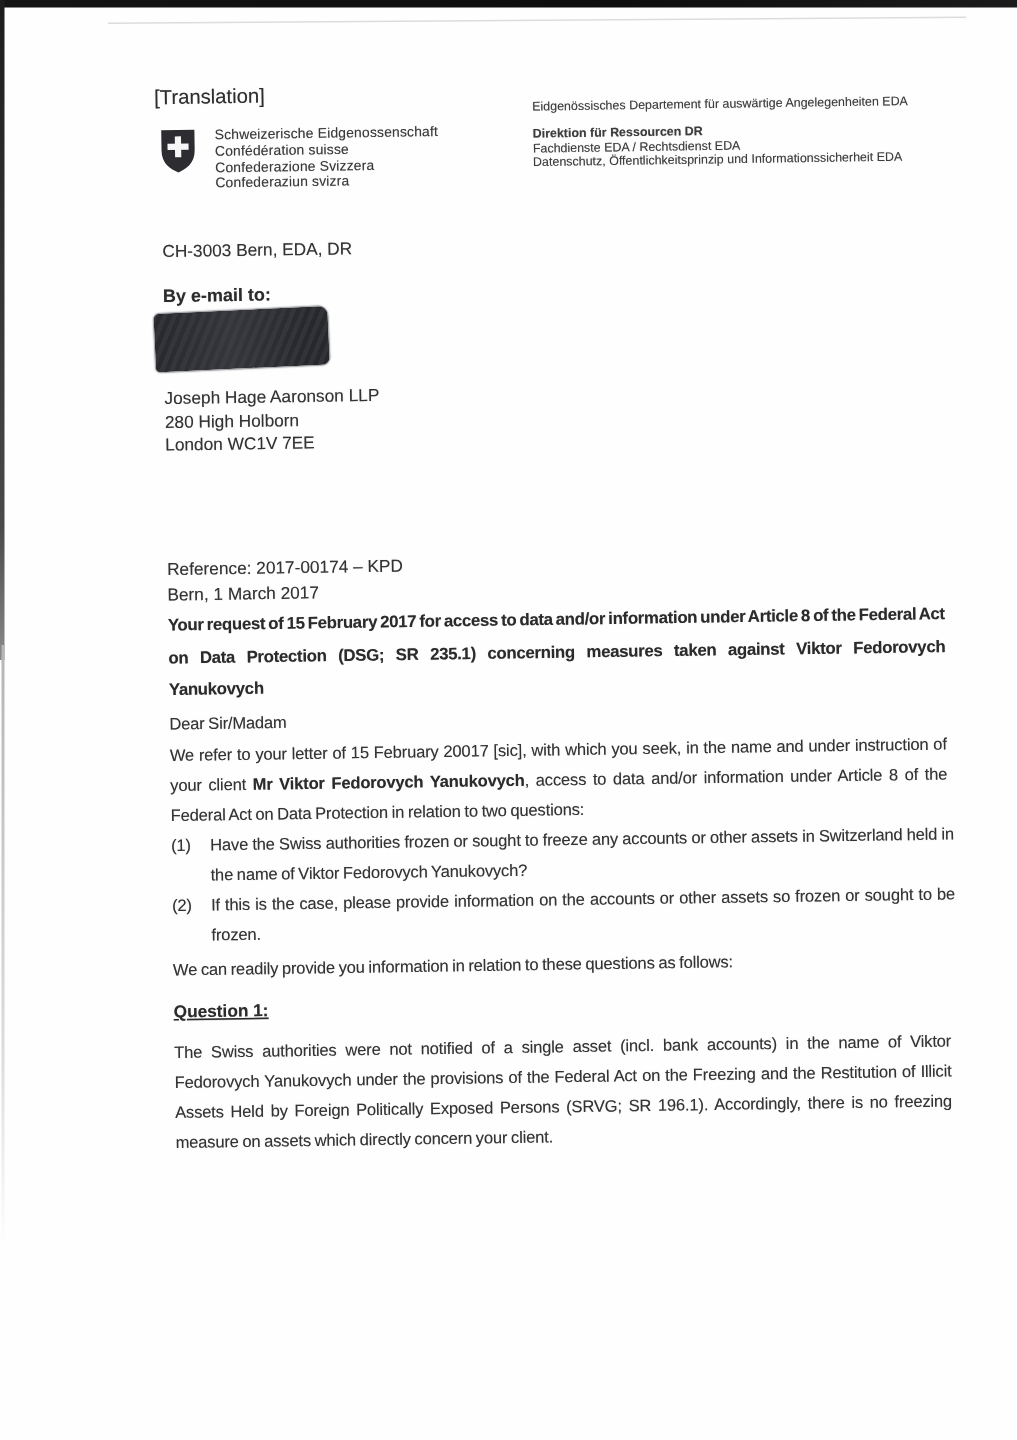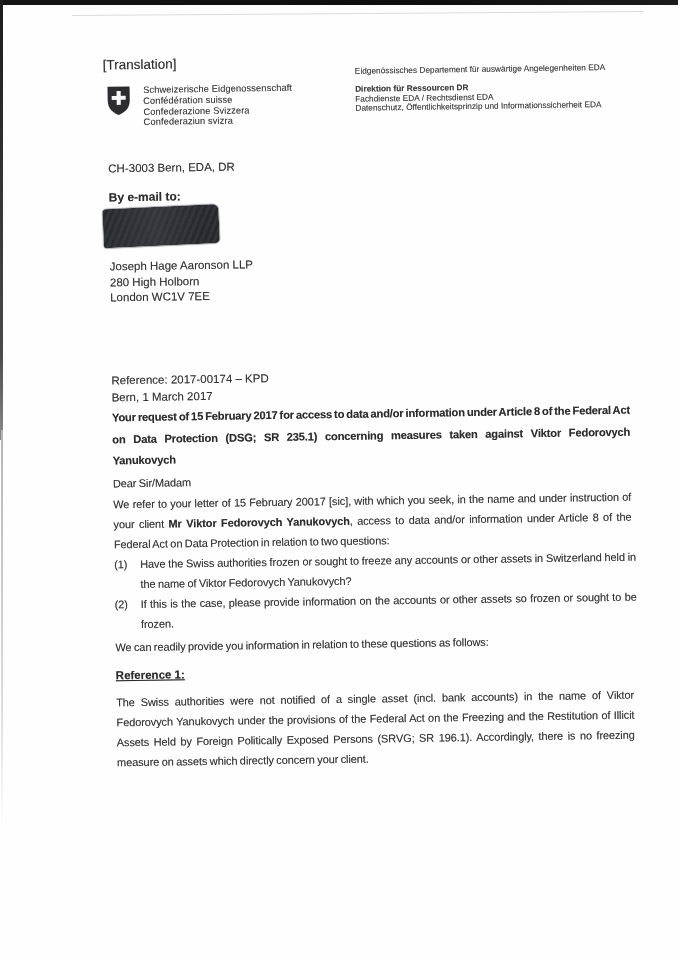--- a/index.html
+++ b/index.html
@@ -158,17 +158,17 @@
       <div class="qtext">Have the Swiss authorities frozen or sought to freeze any accounts or other assets in Switzerland held in the name of Viktor Fedorovych Yanukovych?</div>
     </div>
     <div class="qrow">
       <div class="qnum">(2)</div>
       <div class="qtext">If this is the case, please provide information on the accounts or other assets so frozen or sought to be frozen.</div>
     </div>
   </div>
 
   <div class="abs bodytext para2">We can readily provide you information in relation to these questions as follows:</div>
 
-  <div class="abs q1head">Reference 1:</div>
+  <div class="abs q1head">Question 1:</div>
 
   <div class="abs bodytext q1body">The Swiss authorities were not notified of a single asset (incl. bank accounts) in the name of Viktor Fedorovych Yanukovych under the provisions of the Federal Act on the Freezing and the Restitution of Illicit Assets Held by Foreign Politically Exposed Persons (SRVG; SR 196.1). Accordingly, there is no freezing measure on assets which directly concern your client.</div>
 
 </div>
 
 </body></html>

